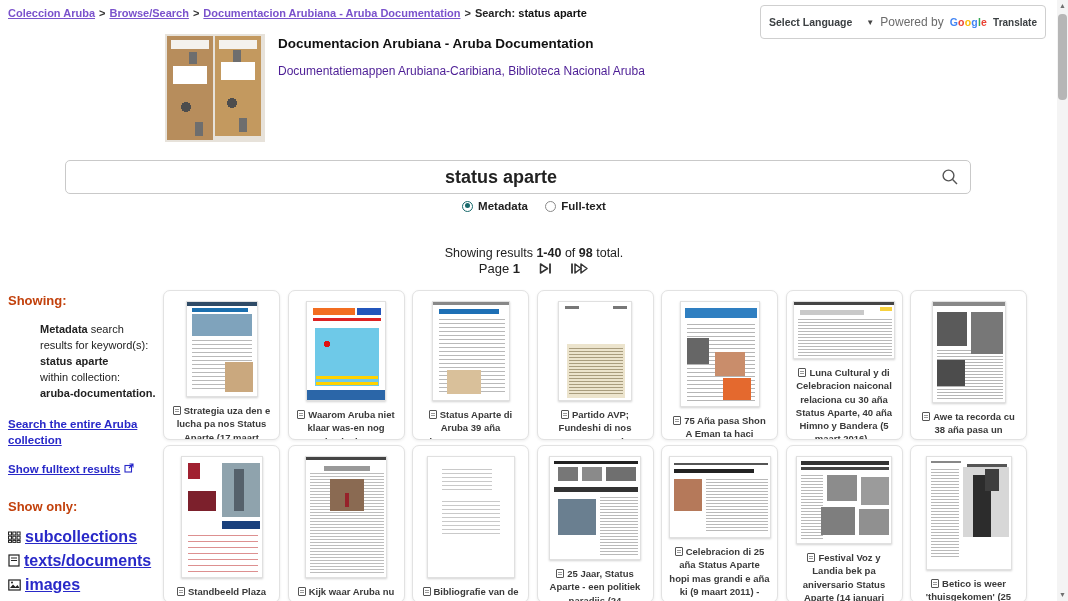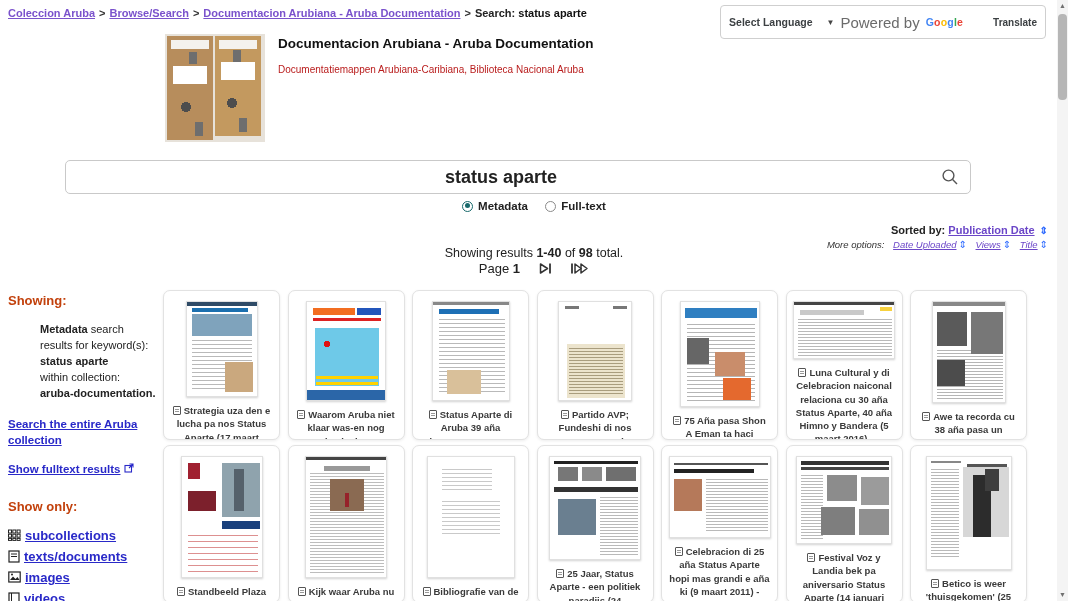--- a/index.html
+++ b/index.html
@@ -11,43 +11,43 @@
   .breadcrumb { position:absolute; left:8px; top:7px; font-size:11px; font-weight:600; color:#222;text-align:right; }
   .breadcrumb a { color:#7a52cc; text-decoration:underline; cursor:pointer; }
   .breadcrumb .sep { color:#333; margin:0 4px; font-weight:600; }
   .breadcrumb .query { font-weight:800; color:#111; }
 
   
   .translate { position:absolute; right:22px; top:5px; height:24px; border:1px solid #cfcfcf; border-radius:4px;
     background:#fff; display:flex; align-items:center; padding:16px 8px; gap:6px; font-size:10.5px; }
   .translate .sel { font-weight:700; color:#3c4043; display:flex; align-items:center; gap:14px; cursor:pointer; }
   .translate .chev { font-size:8px; color:#444; }
-  .translate .powered { color:#6b6b6b; font-size:15px; }
+  .translate .powered { color:#6b6b6b; font-size:12px; }
   .translate .brand { font-weight:700; letter-spacing:.2px; }
-  .translate .tword { color:#3c4043; font-weight:700; font-size:10px;margin-left:24px; }
+  .translate .tword { color:#3c4043; font-weight:700; font-size:10px; }
 
   
   .scrollbar { position:absolute; right:0; top:0; width:11px; height:601px; background:#f4f4f4; }
   .scrollbar .arrow { position:absolute; left:0; width:11px; height:12px; font-size:7px; color:#707070; text-align:center; line-height:12px; }
   .scrollbar .arrow.up { top:0; } .scrollbar .arrow.down { bottom:0; }
   .scrollbar .thumbbar { position:absolute; left:1px; top:14px; width:9px; height:86px; background:#b6b6b6; border-radius:4px; }
 
   
   .header-photo { position:absolute; left:165px; top:34px; width:100px; height:108px; background-color:#e7e2da; background-repeat:no-repeat;
     background-image:
       linear-gradient(#f4f2ee,#f4f2ee), linear-gradient(#f4f2ee,#f4f2ee),
       linear-gradient(#fff,#fff), linear-gradient(#fff,#fff),
       linear-gradient(#6e6e6e,#6e6e6e), linear-gradient(#6e6e6e,#6e6e6e),
       linear-gradient(#6e6e6e,#6e6e6e), linear-gradient(#6e6e6e,#6e6e6e),
       radial-gradient(circle,#4d4d4d 0 5px,#b78d5c 5px), radial-gradient(circle,#4d4d4d 0 5px,#c3995f 5px),
       linear-gradient(#b78d5c,#b78d5c), linear-gradient(#c3995f,#c3995f);
     background-position:6px 6px,54px 6px, 8px 32px,56px 28px, 24px 18px,68px 16px, 30px 88px,74px 84px, 12px 64px,58px 60px, 2px 2px,50px 2px;
     background-size:38px 9px,38px 9px, 34px 18px,34px 18px, 8px 12px,8px 12px, 8px 14px,8px 14px, 18px 18px,18px 18px, 46px 104px,46px 100px; }
   .header-title { position:absolute; left:278px; top:36px; font-size:13.5px; font-weight:800; color:#111; }
-  .header-sub { position:absolute; left:278px; top:64px; font-size:10px; color:#b91c1c; }
+  .header-sub { position:absolute; left:278px; top:64px; font-size:12px; color:#4c1d95; }
 
   
   .searchwrap { position:absolute; left:65px; top:160px; width:906px; height:34px; }
   .searchwrap input { width:100%; height:100%; border:1px solid #c9c9c9; border-radius:5px; text-align:center;
     font-size:18px; font-weight:600; color:#222; font-family:"Liberation Sans",sans-serif; outline:none; padding-right:34px; }
   .searchwrap .mag { position:absolute; right:12px; top:8px; width:18px; height:18px; cursor:pointer; }
 
   .modes { position:absolute; left:0; top:200px; width:1068px; text-align:center; font-size:11.5px; font-weight:700; color:#222; }
   .mode { display:inline-flex; align-items:center; gap:5px; margin:0 7px; cursor:pointer; }
   .rdot { width:11px; height:11px; border:1.5px solid #8a8a8a; border-radius:50%; display:inline-block; position:relative; background:#fff; }
@@ -69,21 +69,21 @@
 
   
   .sidebar { position:absolute; left:8px; top:293px; width:148px; font-size:11px; color:#222; }
   .sidebar h3 { font-size:13px; font-weight:700; color:#c2410c; margin-bottom:14px; }
   .sidebar .filters { line-height:1.45; margin-bottom:14px;margin-left:32px; }
   .sidebar a { color:#2929c8; text-decoration:underline; font-weight:700; cursor:pointer; }
   .sidebar .lnk { display:block; margin-bottom:13px; line-height:1.4; font-size:11.5px; }
   .sidebar .extic { color:#2929c8; font-size:10px; }
   .sidebar h3.show2 { margin-top:22px; }
   .typelist { list-style:none; }
-  .typelist li { display:flex; align-items:center; gap:4px; margin-bottom:6px; font-size:13px; }
+  .typelist li { display:flex; align-items:center; gap:4px; margin-bottom:6px; font-size:16px; }
   .typelist svg { flex:0 0 auto; }
 
   
   .grid { position:absolute; left:163px; top:290px; display:grid; grid-template-columns:repeat(7,117px);
     grid-template-rows:150px 158px; column-gap:7.5px; row-gap:5px; }
   .card { background:#fff; border:1px solid #e2e2e2; border-radius:7px; box-shadow:0 1px 3px rgba(0,0,0,.08);
     overflow:hidden; cursor:pointer; text-align:center; }
   .caption { font-size:9.5px; line-height:1.4; color:#3a3a3a; font-weight:600; padding:0 7px 6px; }
   .doc-icon { display:inline-block; width:8px; height:9px; border:1px solid #555; border-radius:1px; margin-right:3px; vertical-align:-1px;
     background:linear-gradient(#999 0 1px,transparent 1px) 1px 2px/4px 1px no-repeat, linear-gradient(#999 0 1px,transparent 1px) 1px 4px/4px 1px no-repeat,#fff; }
@@ -195,33 +195,20 @@
     <span class="mode on">
         <span class="rdot"></span>
         <span>Metadata</span>
       </span>
     <span class="mode">
         <span class="rdot"></span>
         <span>Full-text</span>
       </span>
   </div>
 
-  <div class="sortblock">
-    <div class="sortline1">
-      <span>Sorted by:</span>
-      <a>Publication Date</a>
-      <span class="sorticon">⇕</span>
-    </div>
-    <div class="sortline2">
-      <span>More options:</span>
-      <a>Date Uploaded</a><span class="sorticon">⇕</span>
-      <a>Views</a><span class="sorticon">⇕</span>
-      <a>Title</a><span class="sorticon">⇕</span>
-    </div>
-  </div>
 
   <div class="summary">
     <span>Showing results</span> <b>1-40</b> <span>of</span> <b>98</b> <span>total.</span>
   </div>
   <div class="pager">
     <span>Page</span> <b>1</b>
     <span class="pbtn">
       <svg width="15" height="13" viewBox="0 0 15 13">
         <path d="M2.5 2 L9.5 6.5 L2.5 11 Z" fill="none" stroke="#333" stroke-width="1.5" stroke-linejoin="round"></path>
         <line x1="12" y1="1.5" x2="12" y2="11.5" stroke="#333" stroke-width="1.8"></line>

